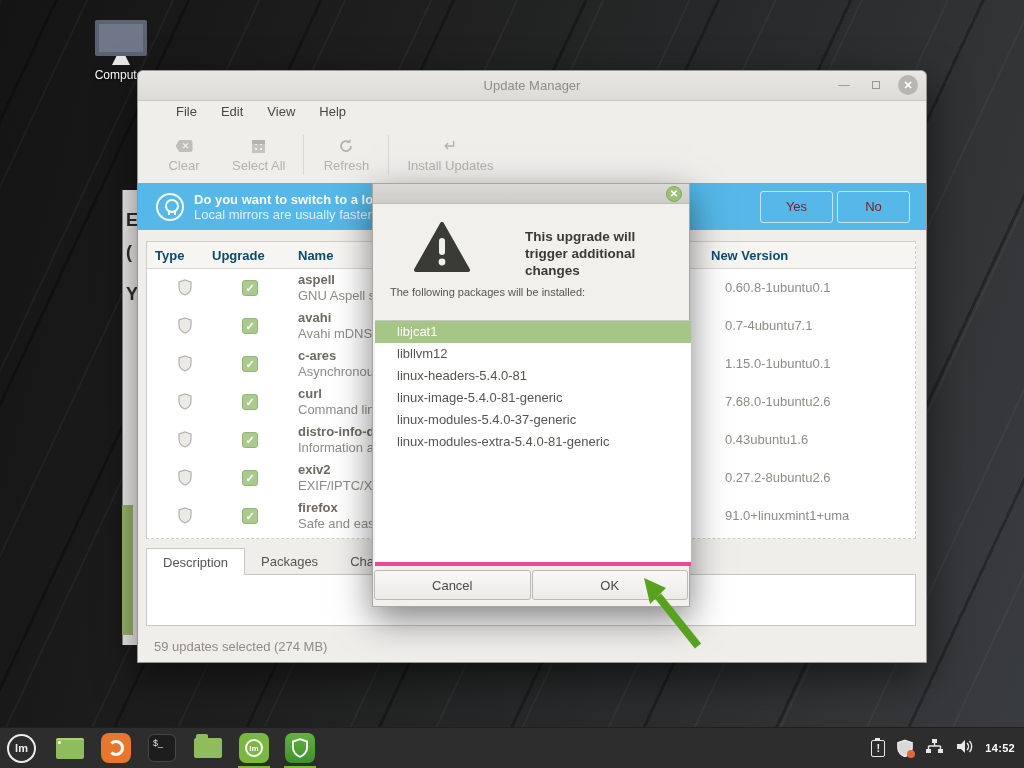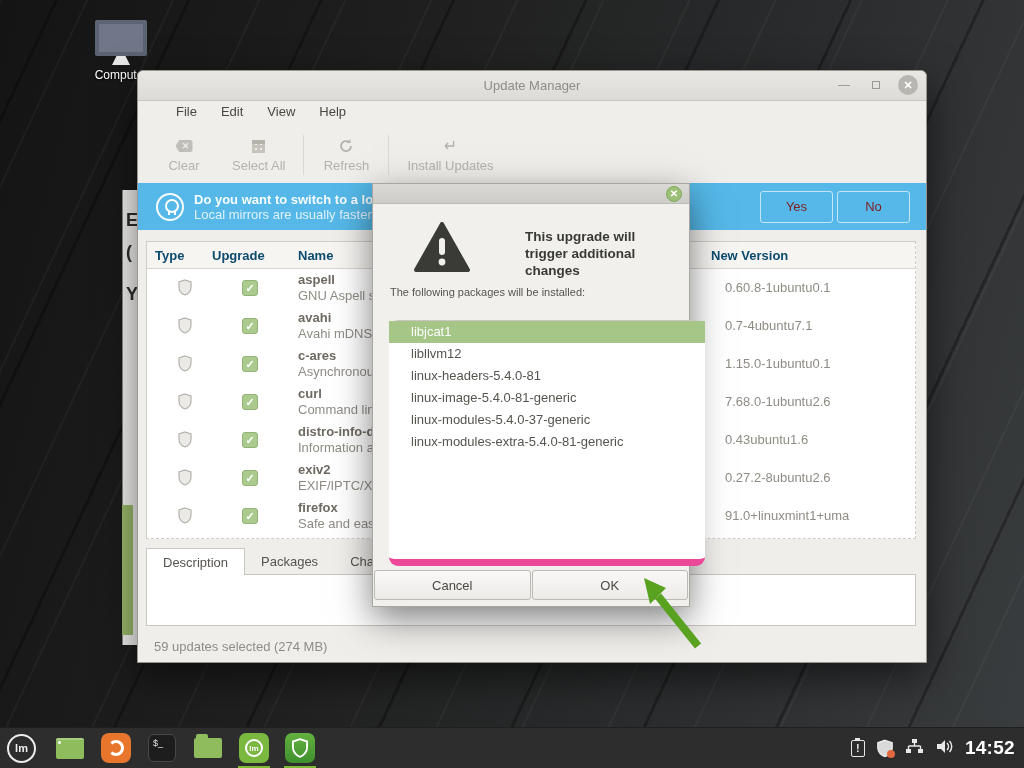--- a/index.html
+++ b/index.html
@@ -81,21 +81,21 @@
 
   
   .dlg { position:absolute; left:372px; top:183px; width:318px; height:424px;
          background:#f1f0ed; border:1px solid #a8a6a0; box-shadow:0 12px 34px rgba(0,0,0,.5); }
   .dlg-titlebar { height:20px; background:linear-gradient(#dbd9d5,#ceccC8); border-bottom:1px solid #bdbbb6; position:relative; }
   .dlg-close { position:absolute; right:7px; top:2px; width:16px; height:16px; background:#9cc077; border:1px solid #82a95e; border-radius:50%; color:#fff; font-size:10px; font-weight:bold; text-align:center; line-height:14px; }
   .dlg-head { position:relative; height:96px; }
   .warn-ico { position:absolute; left:40px; top:18px; }
   .dlg-title { position:absolute; left:152px; top:24px; width:136px; font-size:13.5px; font-weight:bold; color:#3a3a35; line-height:17px; }
   .dlg-intro { position:absolute; left:17px; top:102px; font-size:11px; color:#56544e; }
-  .dlg-list { position:absolute; left:16px; top:136px; width:316px; height:246px; background:#fff; border-top:1px solid #c9c7c2; border-bottom:7px solid #ec4899;border-radius:9px; }
+  .dlg-list { position:absolute; left:2px; top:136px; width:316px; height:246px; background:#fff; border-top:1px solid #c9c7c2; border-bottom:4px solid #ec4899; }
   .dlg-item { height:22px; line-height:22px; padding-left:22px; font-size:13px; color:#56544e; white-space:nowrap; }
   .dlg-item.selected { background:#a5c687; color:#fdfdfb; }
   .dlg-btns { position:absolute; left:0; bottom:0; width:316px; height:41px; display:flex; gap:1px; padding:5px 1px 6px 1px; }
   .dlg-btn { flex:1; background:linear-gradient(#f9f8f7,#ecebe8); border:1px solid #bcbab4; border-radius:3px; font-size:13px; color:#4a4a44; display:flex; align-items:center; justify-content:center; }
 
   
   .annot { position:absolute; left:620px; top:570px; pointer-events:none; z-index:60; }
 
   
   .taskbar { position:absolute; left:0; bottom:0; width:1024px; height:41px; background:#2d2d2d; border-top:1px solid #1f1f1f; display:flex; align-items:center; z-index:80; }
@@ -110,21 +110,21 @@
   .ic-folder { width:28px; height:20px; background:#8fbd5e; border-radius:2px; position:relative; }
   .ic-folder:before { content:""; position:absolute; top:-4px; left:2px; width:12px; height:4px; background:#8fbd5e; border-radius:2px 2px 0 0; }
   .ic-welcome { width:30px; height:30px; background:#7ab840; border-radius:7px; display:flex; align-items:center; justify-content:center; }
   .ic-welcome span { width:18px; height:18px; border:2px solid #fff; border-radius:50%; color:#fff; font-size:8px; font-weight:bold; display:flex; align-items:center; justify-content:center; }
   .ic-shieldapp { width:30px; height:30px; background:linear-gradient(#63b23f,#3f8f2e); border-radius:7px; display:flex; align-items:center; justify-content:center; }
   .tray { margin-left:auto; display:flex; align-items:center; gap:11px; padding-right:9px; }
   .tray-clip { width:14px; height:17px; border:1.5px solid #e8e8e8; border-radius:2px; position:relative; color:#e8e8e8; font-size:11px; font-weight:bold; text-align:center; line-height:15px; }
   .tray-clip:before { content:""; position:absolute; top:-3px; left:3px; width:5px; height:2px; background:#e8e8e8; }
   .tray-shield { position:relative; width:18px; height:18px; }
   .tray-shield .dot { position:absolute; right:-1px; bottom:-1px; width:8px; height:8px; background:#e2663e; border-radius:50%; }
-  .clock { color:#fff; font-size:19px; font-weight:bold; letter-spacing:.3px; }
+  .clock { color:#fff; font-size:11px; font-weight:bold; letter-spacing:.3px; }
 </style>
 </head>
 <body>
 
 <div class="desktop">
 
   <div class="desk-icon" style="left:75px; top:20px;">
     <div class="glyph monitor">
         <div class="screen"></div>
       </div>

